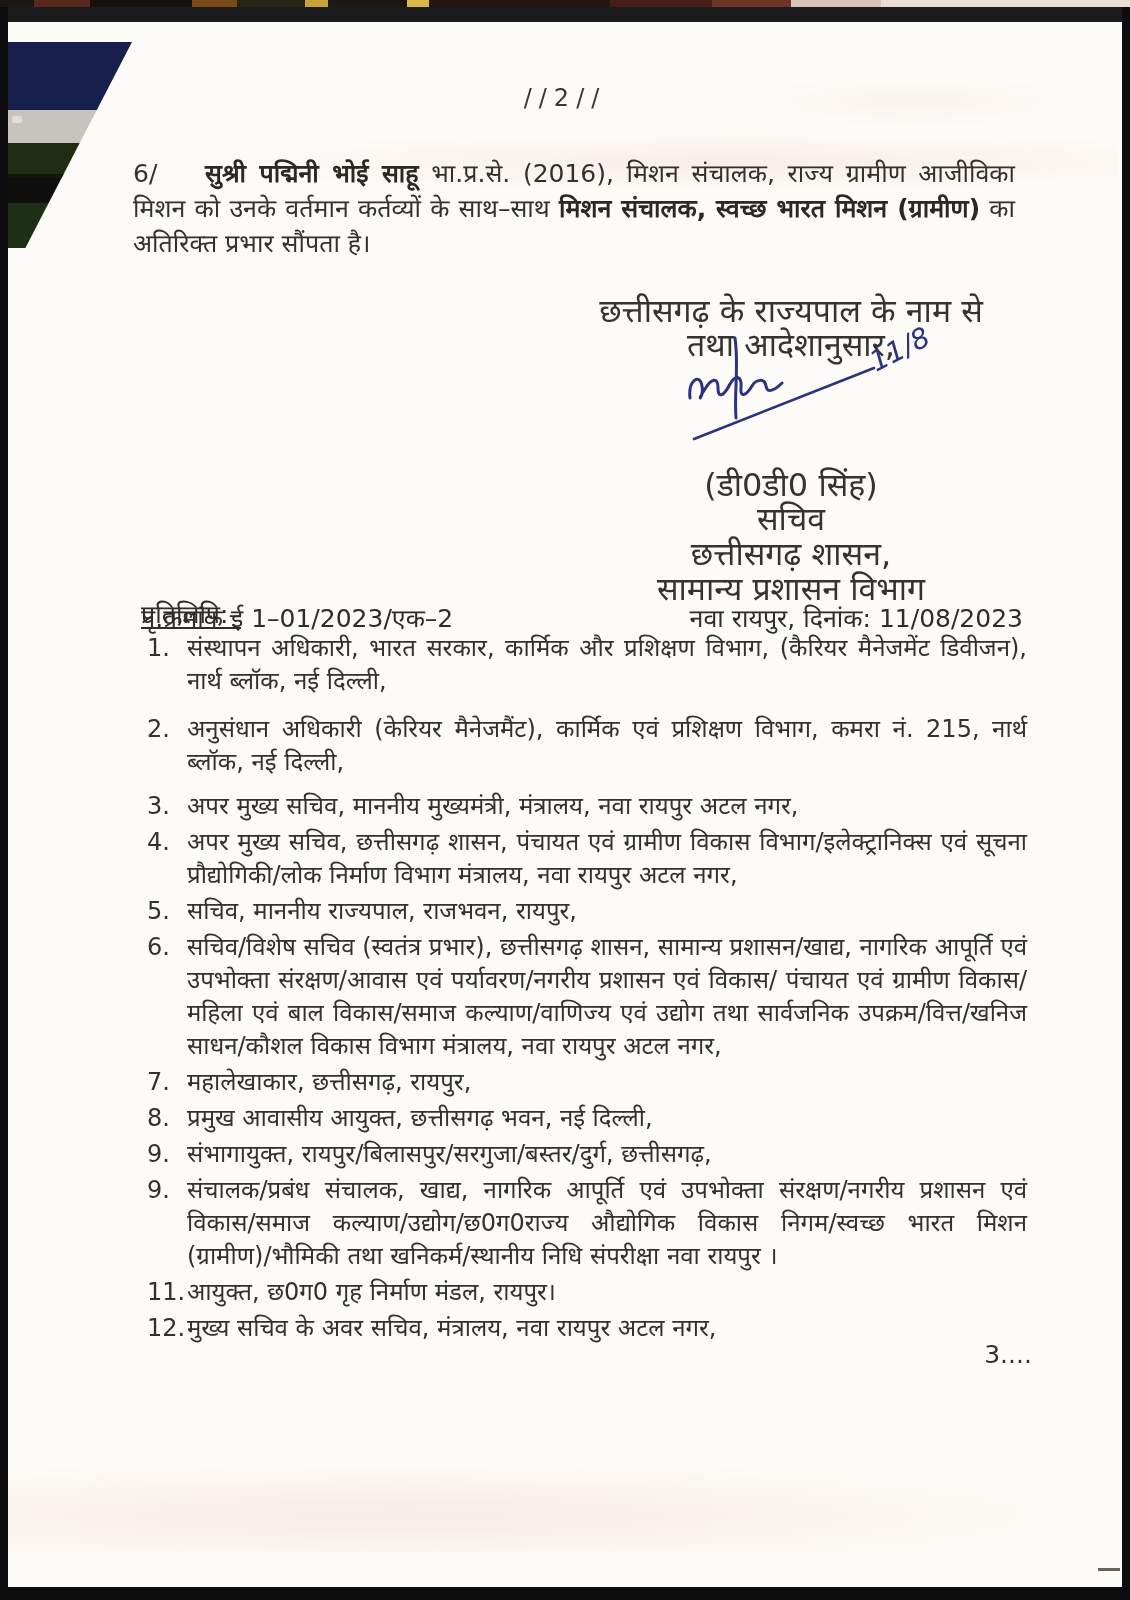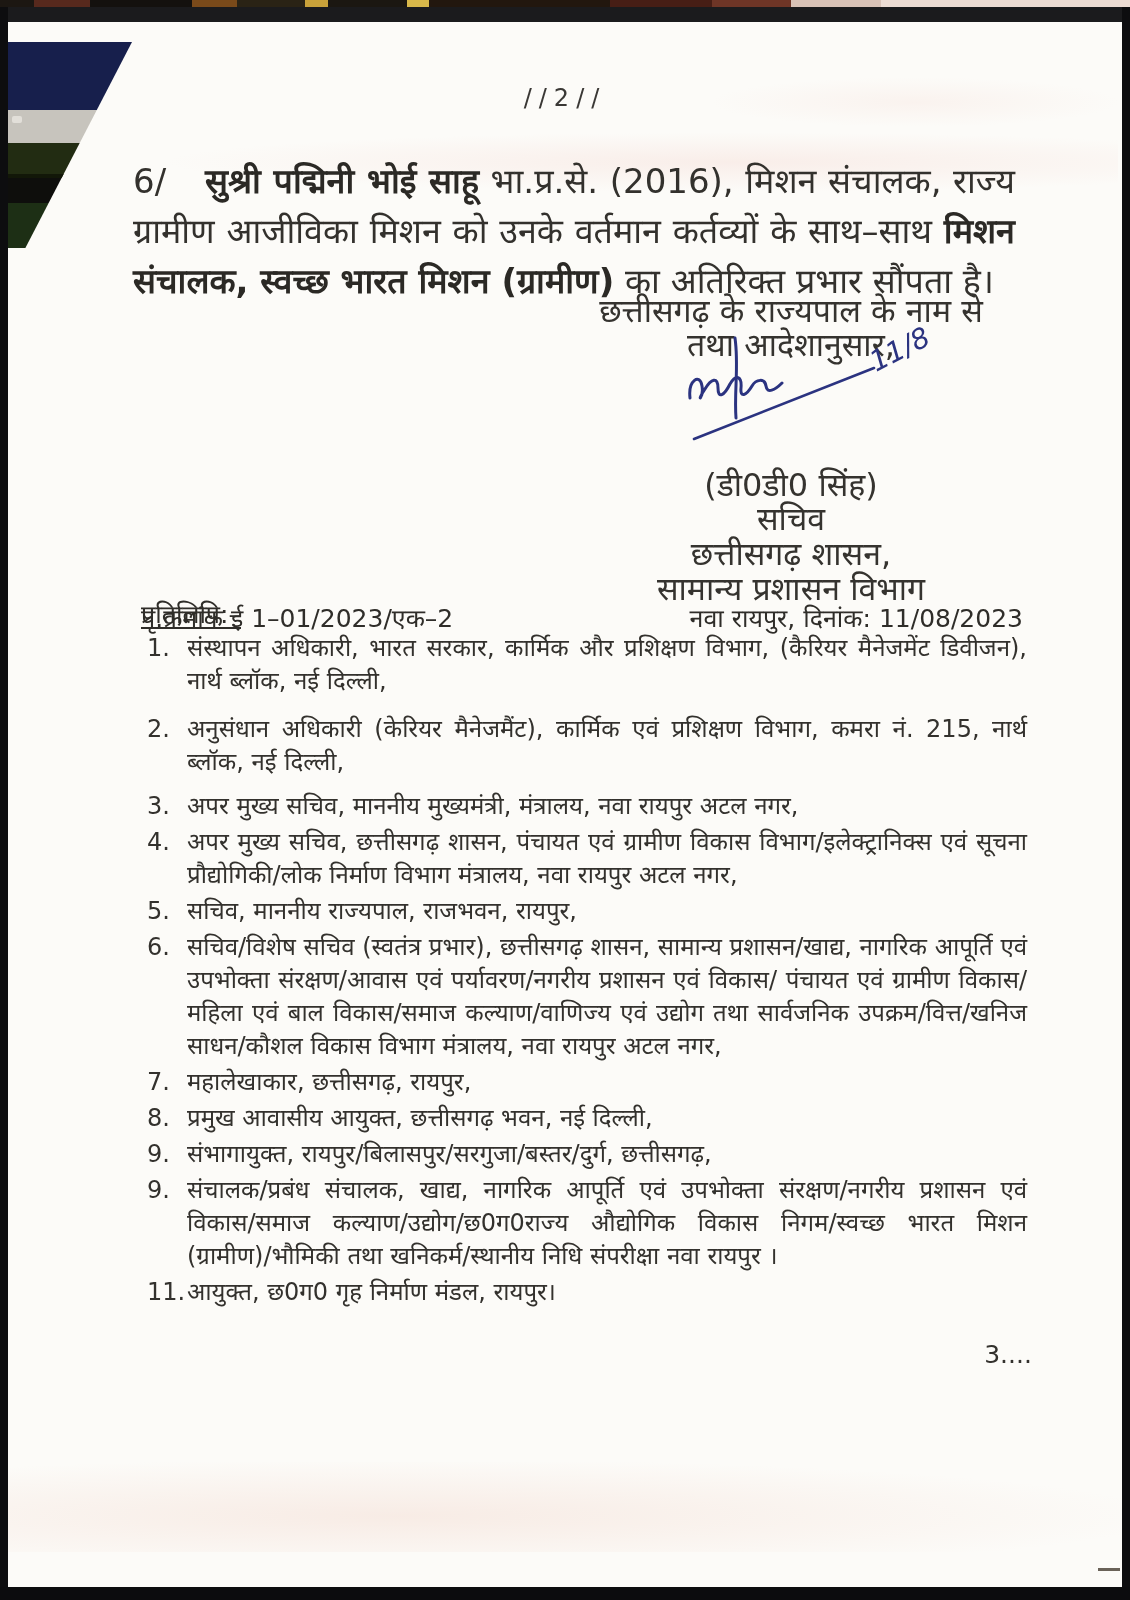--- a/index.html
+++ b/index.html
@@ -51,21 +51,21 @@
   .b5 { height:22%; background:#1d2f15; }
   .speck { position:absolute; left:4px; top:36%; width:10px; height:7px; background:#e8e6e0; border-radius:2px; opacity:.8; }
 
   
   .page-marker {
     position:absolute; left:0; top:62px; width:1114px; text-align:center;
     font-size:24px; letter-spacing:7px; color:#3a3835;
   }
   .para6 {
     position:absolute; left:125px; top:134px; width:882px;
-    font-size:34px; line-height:50px; text-align:justify; color:#33312d;
+    font-size:25px; line-height:35px; text-align:justify; color:#33312d;
   }
   .para6 .num { display:inline-block; width:72px; }
   .bold { font-weight:700; color:#2b2925; }
 
   .sig-block {
     position:absolute; left:588px; top:272px; width:390px;
     text-align:center; font-size:32px; color:#35332f;
   }
   .sig-block .l1 { line-height:34px; }
   .sig-block .l2 { line-height:34px; }
@@ -166,17 +166,18 @@
     <li class="sp-md"><span class="no">2.</span><span>अनुसंधान अधिकारी (केरियर मैनेजमैंट), कार्मिक एवं प्रशिक्षण विभाग, कमरा नं. 215, नार्थ ब्लॉक, नई दिल्ली,</span></li>
     <li><span class="no">3.</span><span>अपर मुख्य सचिव, माननीय मुख्यमंत्री, मंत्रालय, नवा रायपुर अटल नगर,</span></li>
     <li><span class="no">4.</span><span>अपर मुख्य सचिव, छत्तीसगढ़ शासन, पंचायत एवं ग्रामीण विकास विभाग/इलेक्ट्रानिक्स एवं सूचना प्रौद्योगिकी/लोक निर्माण विभाग मंत्रालय, नवा रायपुर अटल नगर,</span></li>
     <li><span class="no">5.</span><span>सचिव, माननीय राज्यपाल, राजभवन, रायपुर,</span></li>
     <li><span class="no">6.</span><span>सचिव/विशेष सचिव (स्वतंत्र प्रभार), छत्तीसगढ़ शासन, सामान्य प्रशासन/खाद्य, नागरिक आपूर्ति एवं उपभोक्ता संरक्षण/आवास एवं पर्यावरण/नगरीय प्रशासन एवं विकास/ पंचायत एवं ग्रामीण विकास/महिला एवं बाल विकास/समाज कल्याण/वाणिज्य एवं उद्योग तथा सार्वजनिक उपक्रम/वित्त/खनिज साधन/कौशल विकास विभाग मंत्रालय, नवा रायपुर अटल नगर,</span></li>
     <li><span class="no">7.</span><span>महालेखाकार, छत्तीसगढ़, रायपुर,</span></li>
     <li><span class="no">8.</span><span>प्रमुख आवासीय आयुक्त, छत्तीसगढ़ भवन, नई दिल्ली,</span></li>
     <li><span class="no">9.</span><span>संभागायुक्त, रायपुर/बिलासपुर/सरगुजा/बस्तर/दुर्ग, छत्तीसगढ़,</span></li>
     <li><span class="no">9.</span><span>संचालक/प्रबंध संचालक, खाद्य, नागरिक आपूर्ति एवं उपभोक्ता संरक्षण/नगरीय प्रशासन एवं विकास/समाज कल्याण/उद्योग/छ0ग0राज्य औद्योगिक विकास निगम/स्वच्छ भारत मिशन (ग्रामीण)/भौमिकी तथा खनिकर्म/स्थानीय निधि संपरीक्षा नवा रायपुर ।</span></li>
     <li><span class="no">11.</span><span>आयुक्त, छ0ग0 गृह निर्माण मंडल, रायपुर।</span></li>
+    <li><span class="no">12.</span><span>मुख्य सचिव के अवर सचिव, मंत्रालय, नवा रायपुर अटल नगर,</span></li>
   </ol>
 
   <div class="next-page">3....</div>
 
 </div>
 
 </body></html>

